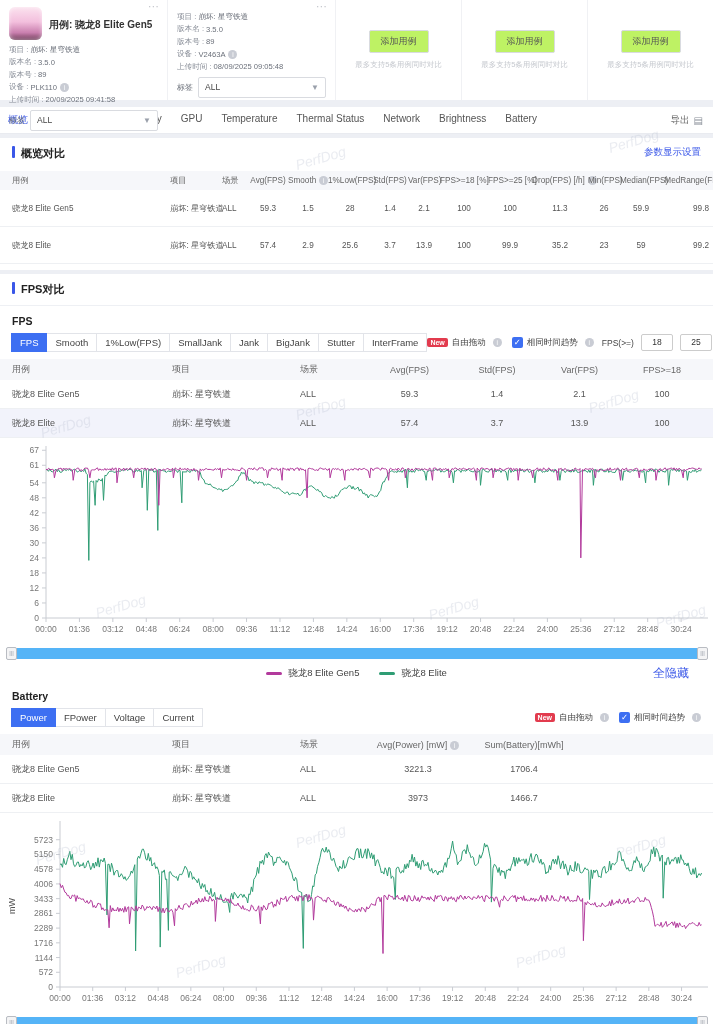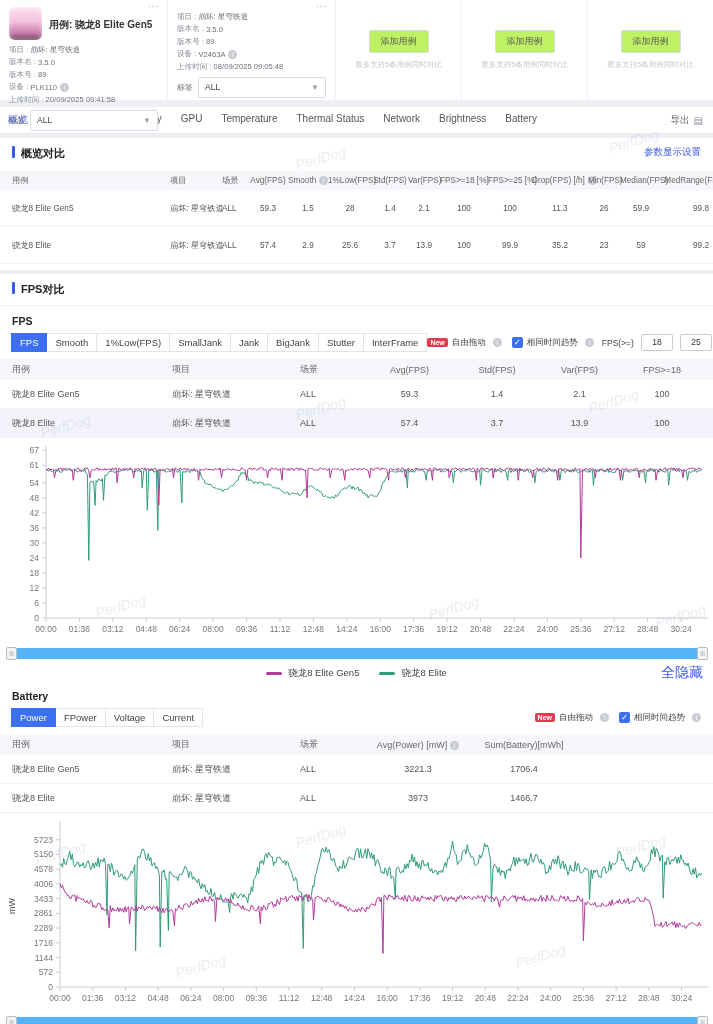--- a/index.html
+++ b/index.html
@@ -55,21 +55,21 @@
   .fpstbl .tr.th,.battbl .tr.th{height:21px}
   .fpstbl .tr{grid-template-columns:172px 128px 62px 95px 80px 85px 80px}
   .battbl .tr{grid-template-columns:172px 128px 60px 116px 96px}
   .chart{margin:4px 2px 0 2px}
   .slider{position:relative;height:11px;background:#55b4f7;border-radius:2px;margin:6px 6px 0 6px;cursor:pointer}
   .shandle{position:absolute;top:-1px;width:11px;height:13px;background:#f4f4f5;border:1px solid #b9bcc2;border-radius:2px;box-sizing:border-box;font-size:6px;color:#9aa0ab;text-align:center;line-height:11px;cursor:ew-resize}
   .shandle.l{left:0}.shandle.r{right:-1px}
   .legendrow{position:relative;display:flex;justify-content:center;align-items:center;gap:20px;font-size:9.5px;color:#444;margin-top:6px;height:16px}
   .lg-item{display:flex;align-items:center;cursor:pointer}
   .lg-dash{width:16px;height:3px;border-radius:2px;display:inline-block;margin-right:6px}
-  .hide-link{position:absolute;right:10px;color:#3a57e8;font-size:14px;cursor:pointer}
+  .hide-link{position:absolute;right:24px;color:#3a57e8;font-size:12px;cursor:pointer}
   .wm{position:absolute;color:rgba(185,192,208,.30);font-size:14px;font-style:italic;transform:rotate(-16deg);pointer-events:none;z-index:5}
   #wm-layer{position:absolute;top:0;left:0;width:713px;height:1024px;overflow:hidden;pointer-events:none}
   svg text{font-family:"Liberation Sans","DejaVu Sans",sans-serif}
 </style>
 </head>
 <body>
 
 <div id="wm-layer">
     <div class="wm" style="left: 295px; top: 150px;">PerfDog</div>
     <div class="wm" style="left: 608px; top: 133px;">PerfDog</div>

